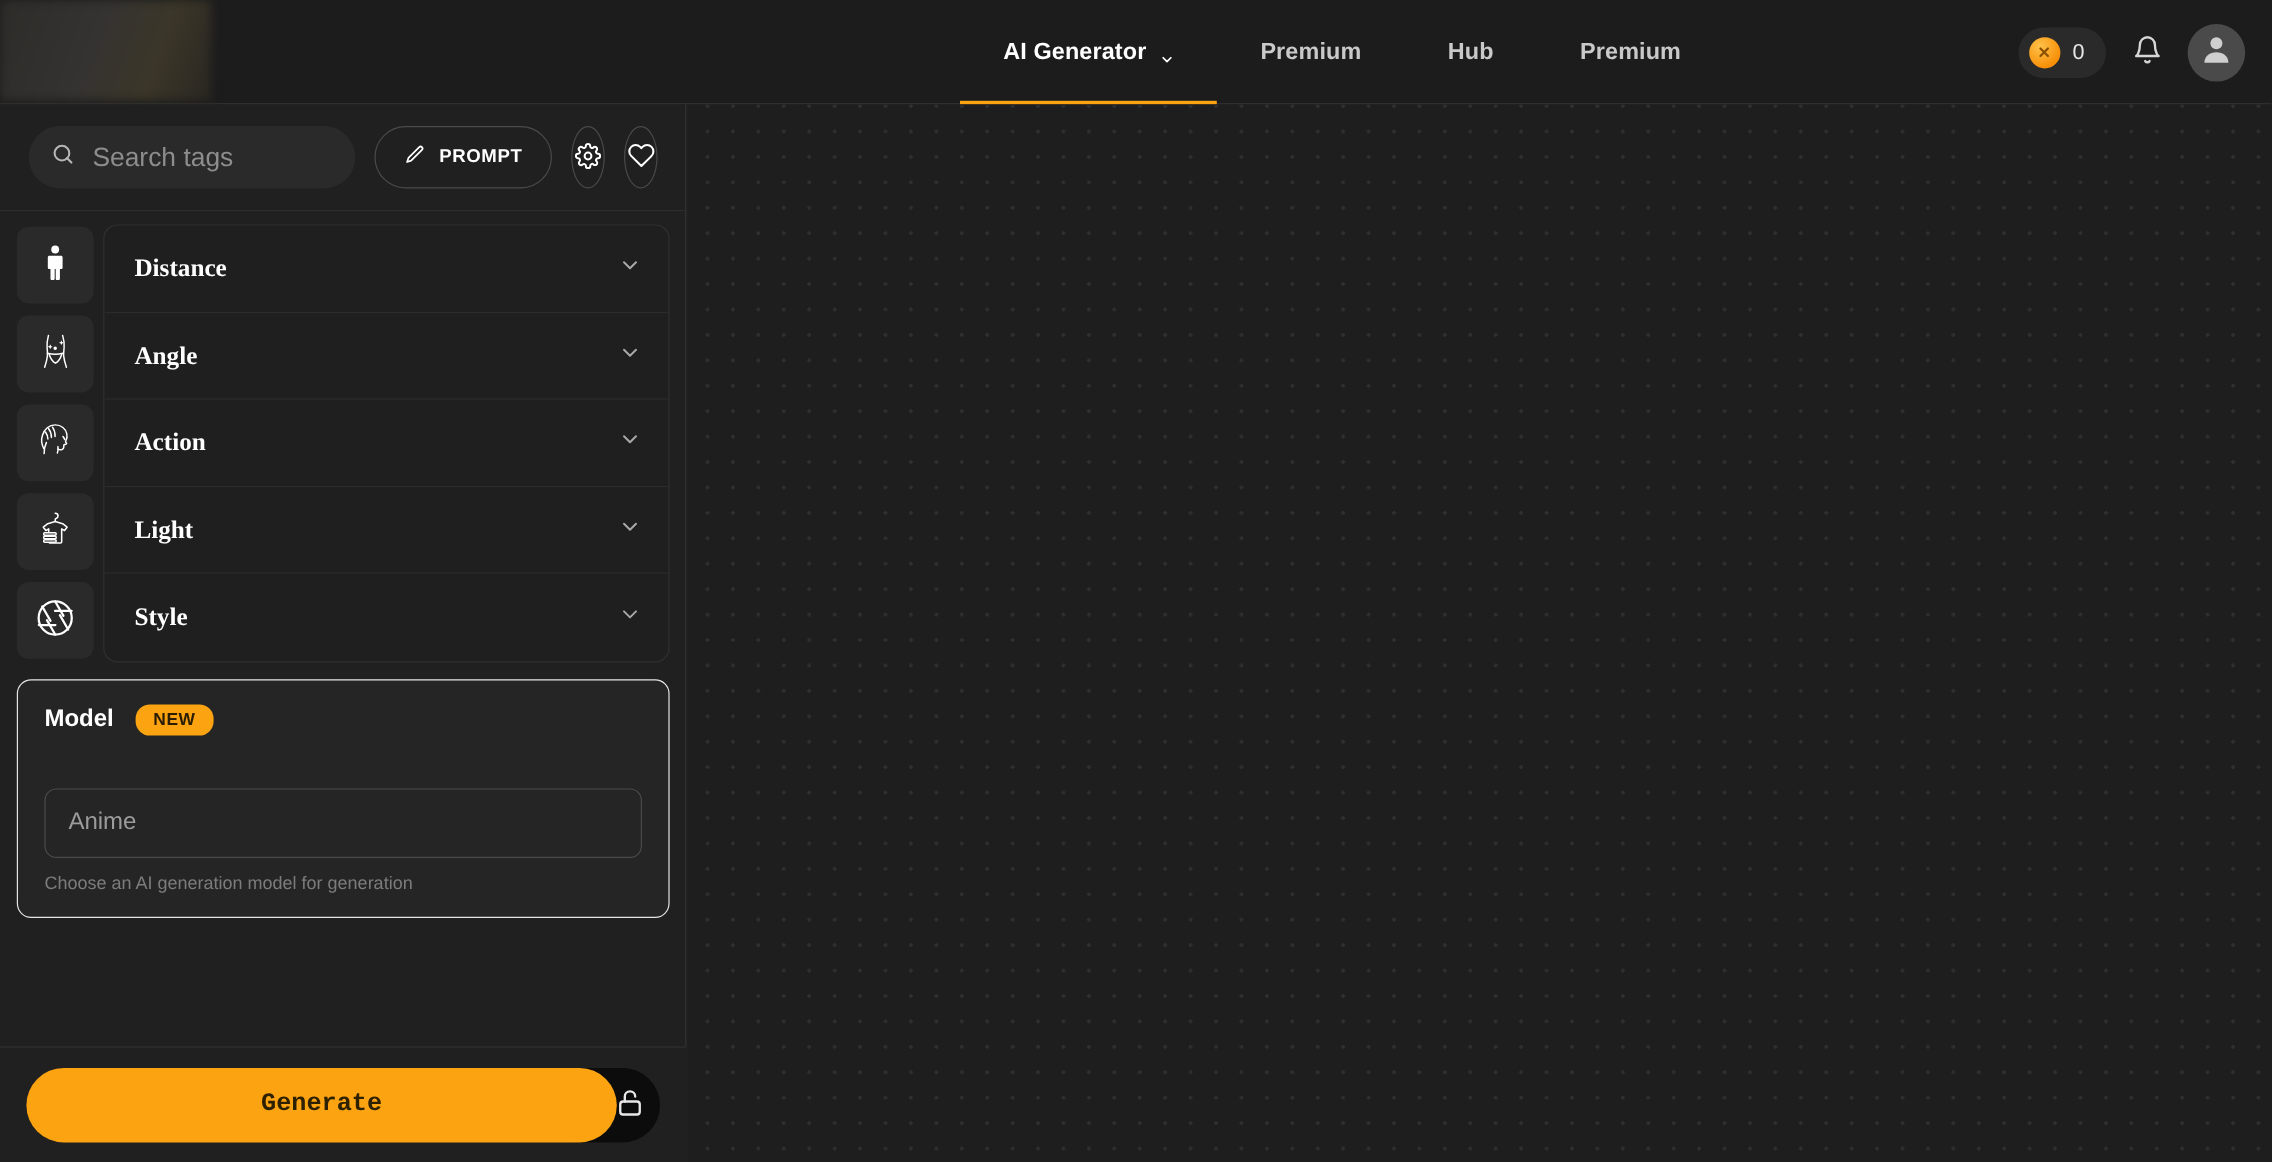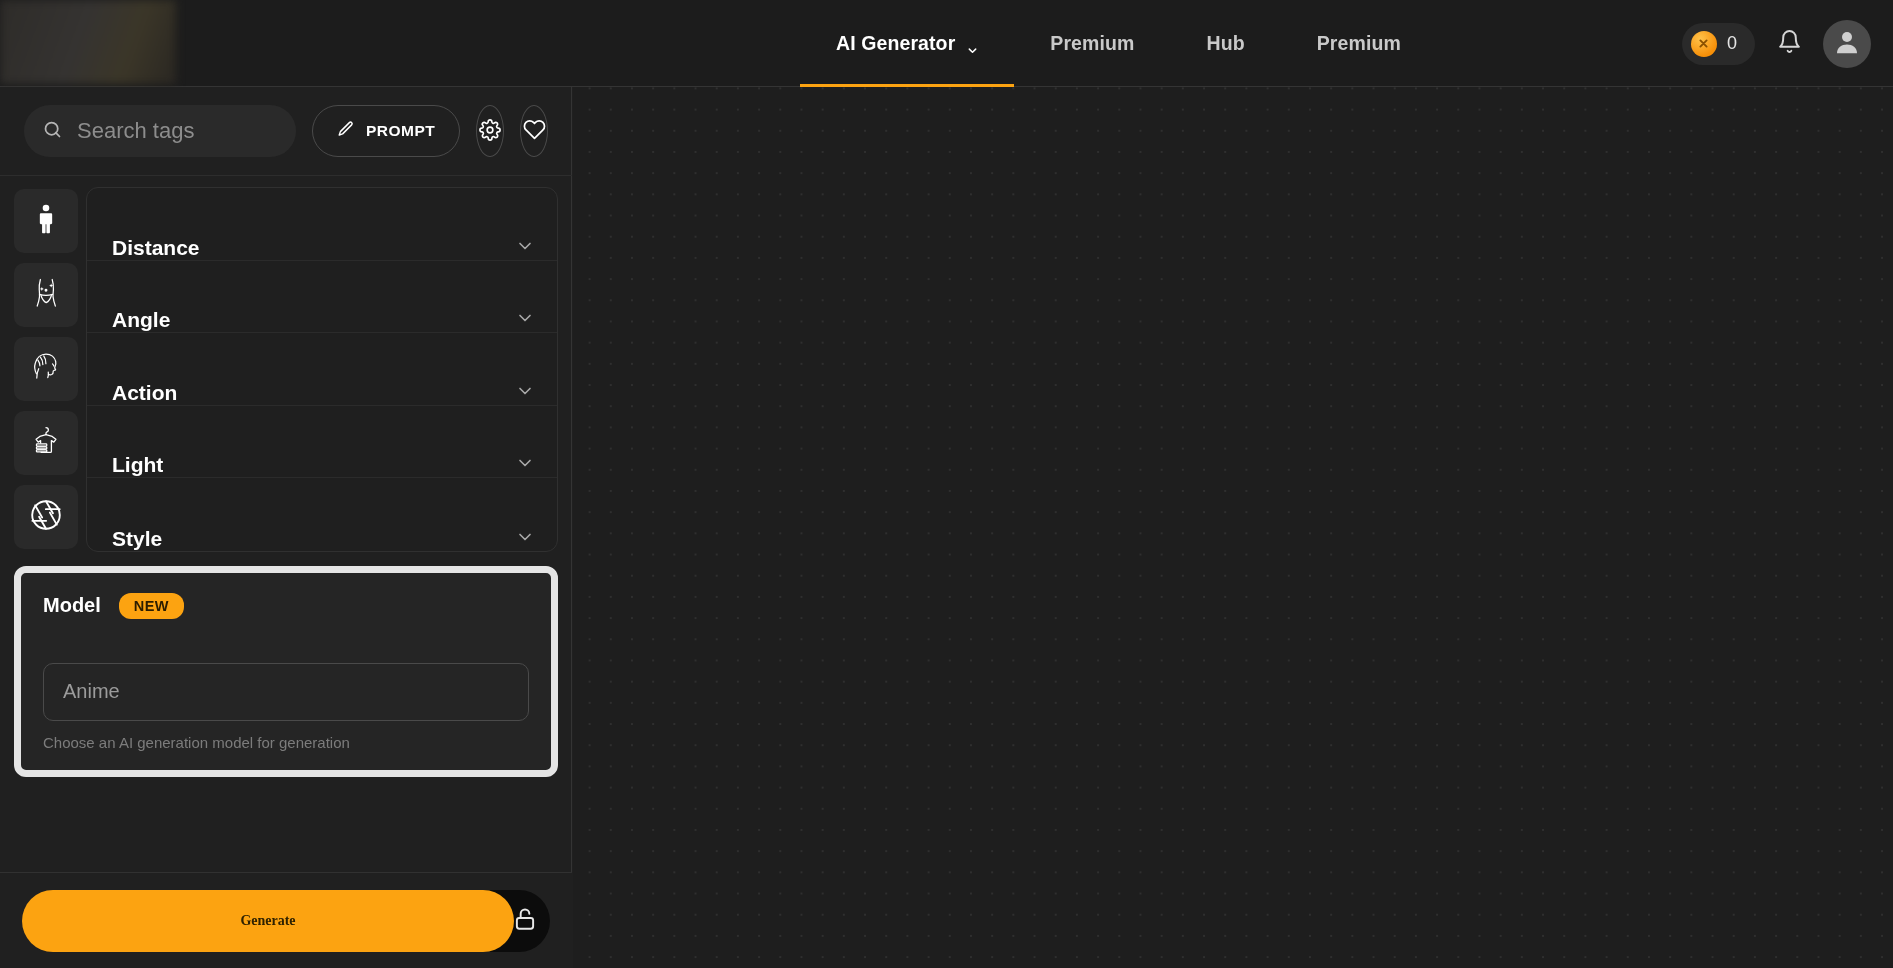--- a/index.html
+++ b/index.html
@@ -267,38 +267,39 @@
   .accordion {
     flex: 1;
     background: #1f1f1f;
     border: 1px solid #303030;
     border-radius: 12px;
     overflow: hidden;
   }
   .acc-row {
     height: 72.5px;
     display: flex;
-    align-items: flex-end;
+    align-items: center;
     justify-content: space-between;
     padding: 0 22px 0 25px;
     border-bottom: 1px solid #2b2b2b;
     cursor: pointer;
+    font-family: Liberation Serif, serif;
   }
   .acc-row:last-child { border-bottom: none; }
   .acc-title {
     color: #ffffff;
     font-size: 21px;
     font-weight: 700;
   }
 
   
   .model-card {
     margin: 14px 14px 0 14px;
     background: #252525;
-    border: 7px solid #e5e5e5;
+    border: 1px solid #e5e5e5;
     border-radius: 12px;
     padding: 20px 22px 18px 22px;
   }
   .model-head {
     display: flex;
     align-items: center;
     gap: 18px;
     margin-bottom: 16px;
   }
   .model-label { color: #fff; font-size: 20px; font-weight: 700; }
@@ -352,23 +353,23 @@
     display: flex;
     width: 100%;
     height: 62px;
   }
   .generate-btn {
     flex: 1;
     background: #FCA311;
     border: none;
     border-radius: 31px;
     color: #2e2100;
-    font-size: 14px;
+    font-size: 21px;
     font-weight: 700;
-    font-family: Liberation Serif, serif;
+    font-family: Liberation Mono, monospace;
     cursor: pointer;
     margin-right: -36px;
     z-index: 2;
   }
   .lock-btn {
     width: 72px;
     height: 62px;
     background: #0c0c0c;
     border: none;
     border-radius: 0 31px 31px 0;

